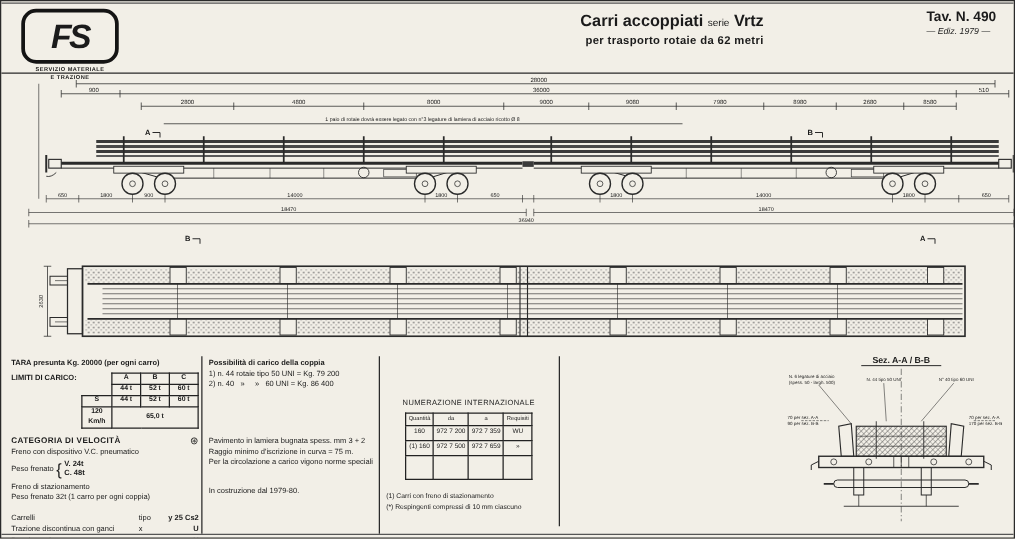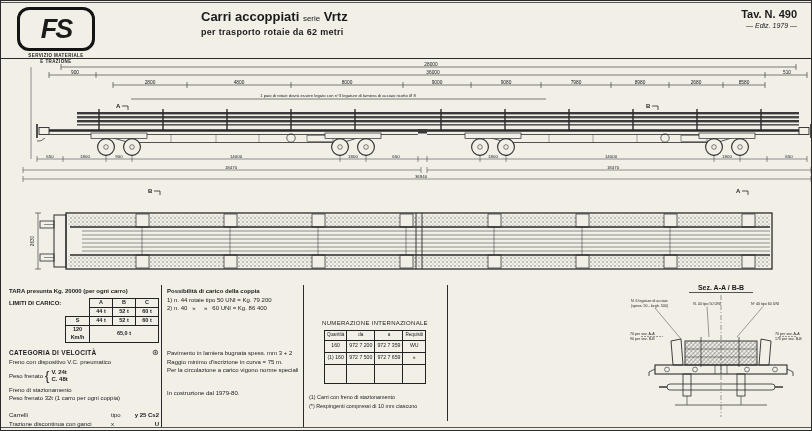--- a/index.html
+++ b/index.html
@@ -11,26 +11,26 @@
   .sheet::before{content:"";position:absolute;top:1px;left:0;right:0;height:1px;background:#555;}
   .sheet::after{content:"";position:absolute;bottom:2px;left:0;right:0;height:1px;background:#555;}
   .hdr-rule{position:absolute;top:57px;left:0;right:0;height:1px;background:#2a2a2a;}
 
   
   .logo-wrap{position:absolute;left:16px;top:6px;width:110px;text-align:left;}
   .logo-box{width:72px;height:38px;border:3px solid #141414;border-radius:12px;
     display:flex;align-items:center;justify-content:center;background:#f2efe7;}
   .logo-box span{font-size:27px;font-weight:bold;letter-spacing:-2px;font-style:italic;}
   .logo-cap{width:78px;text-align:center;font-size:4.5px;font-weight:bold;letter-spacing:.4px;margin-top:2px;line-height:1.3;}
-  .title-wrap{position:absolute;left:200px;right:200px;top:8px;text-align:left;}
+  .title-wrap{position:absolute;left:200px;right:200px;top:8px;text-align:right;}
   .title-l1{font-size:13px;}
   .title-l1 .big{font-weight:bold;}
   .title-l1 .small{font-size:8px;}
   .title-l2{font-size:9px;font-weight:bold;margin-top:3px;letter-spacing:.3px;}
-  .plate-wrap{position:absolute;right:14px;top:7px;text-align:right;}
+  .plate-wrap{position:absolute;right:14px;top:7px;}
   .plate-no{font-size:11px;font-weight:bold;}
   .plate-ed{font-size:7px;font-style:italic;margin-top:2px;}
 
   svg text{fill:#1b1b1b;font-family:"Liberation Sans",sans-serif;}
   .dwg{position:absolute;}
 
   
   .vdiv{position:absolute;width:1px;background:#2a2a2a;}
   .col{position:absolute;font-size:6px;line-height:1.45;}
   .b{font-weight:bold;}

